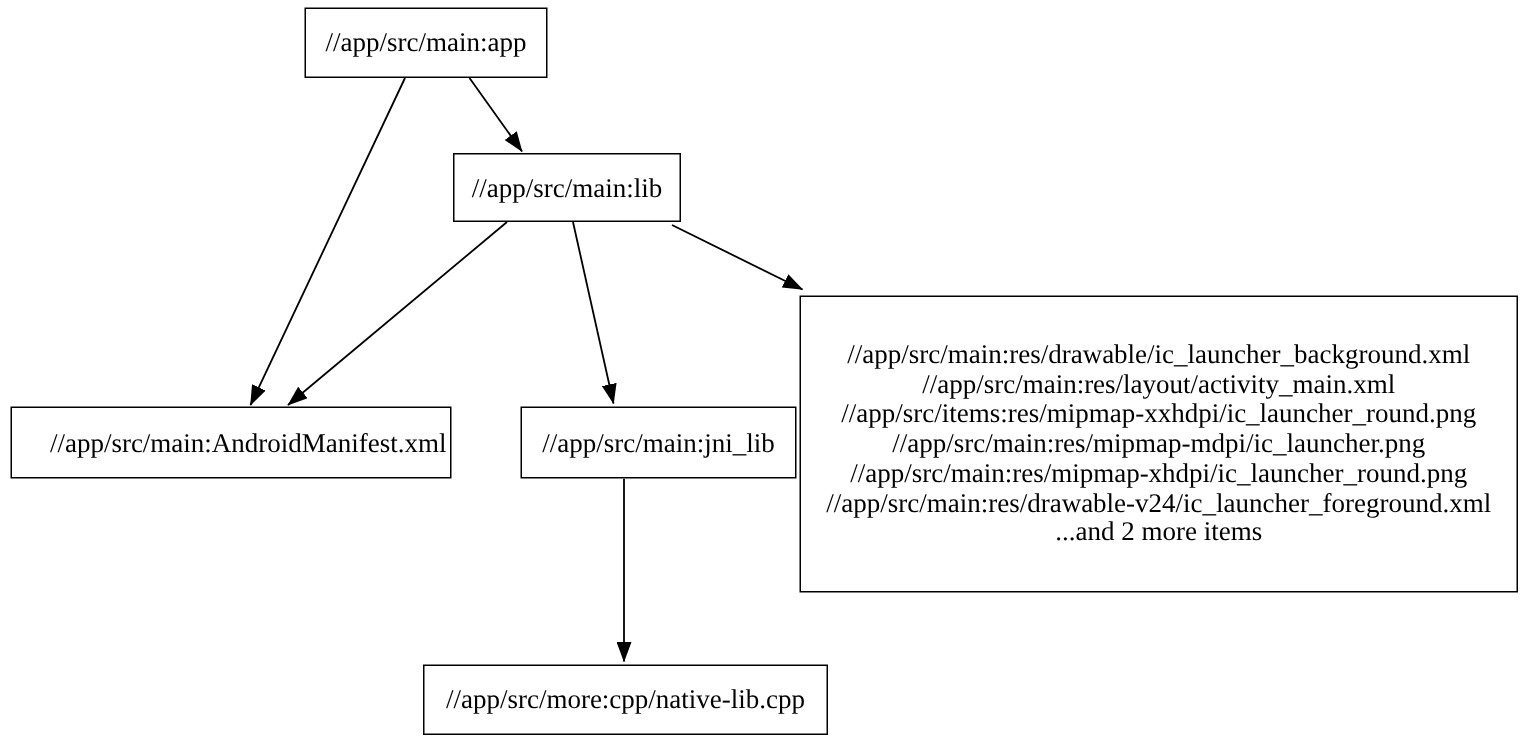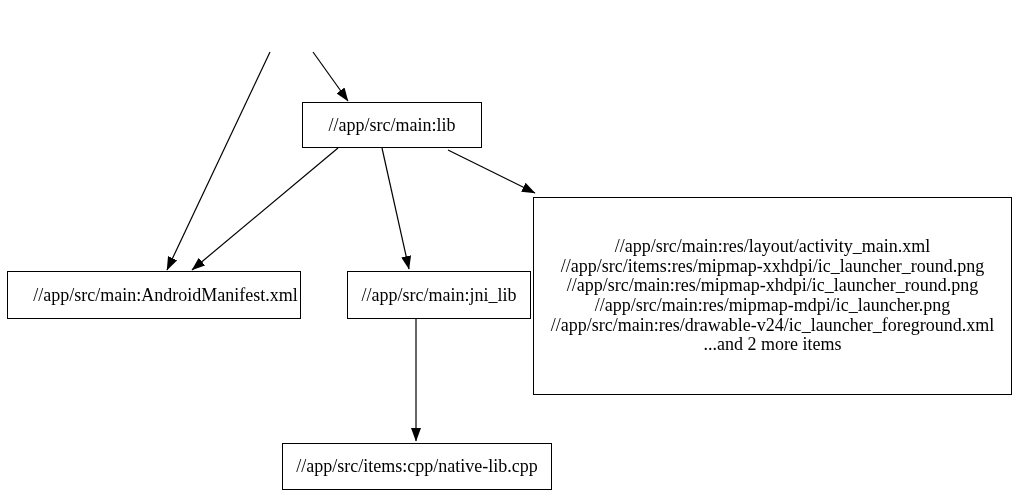--- a/index.html
+++ b/index.html
@@ -39,21 +39,21 @@
     flex-direction: column;
     justify-content: center;
     line-height: 19.7px;
     font-size: 18px;
   }
   .node.multiline div {
     white-space: nowrap;
   }
   
   .node-app       { left: 203px; top: 5px;   width: 162px; height: 47px; }
-  .node-lib       { left: 302px; top: 102px; width: 180px; height: 46px; }
+  .node-lib       { left: 302px; top: 102px; width: 152px; height: 46px; }
   .node-manifest  { left: 7px;   top: 271px; width: 294px; height: 48px; padding-left: 23px; }
   .node-jni       { left: 323px; top: 271px; width: 184px; height: 48px; margin-left: 24px; }
   .node-resources { left: 533px; top: 197px; width: 479px; height: 198px; }
   .node-cpp       { left: 282px; top: 443px; width: 270px; height: 47px; }
 </style>
 </head>
 <body>
 
 <div class="graph-canvas">
 
@@ -64,39 +64,43 @@
       </marker>
     </defs>
     <line x1="270" y1="52" x2="167" y2="270" stroke="#000000" stroke-width="1.2" marker-end="url(#arrow)"></line>
     <line x1="313" y1="52" x2="348" y2="101" stroke="#000000" stroke-width="1.2" marker-end="url(#arrow)"></line>
     <line x1="338" y1="148" x2="192" y2="270" stroke="#000000" stroke-width="1.2" marker-end="url(#arrow)"></line>
     <line x1="382" y1="148" x2="409" y2="269" stroke="#000000" stroke-width="1.2" marker-end="url(#arrow)"></line>
     <line x1="448" y1="150" x2="535" y2="193" stroke="#000000" stroke-width="1.2" marker-end="url(#arrow)"></line>
     <line x1="416" y1="319" x2="416" y2="441" stroke="#000000" stroke-width="1.2" marker-end="url(#arrow)"></line>
   </svg>
 
+  <div class="node node-app">
+    <span>//app/src/main:app</span>
+  </div>
 
   <div class="node node-lib">
     <span>//app/src/main:lib</span>
   </div>
 
   <div class="node node-manifest">
     <span>//app/src/main:AndroidManifest.xml</span>
   </div>
 
   <div class="node node-jni">
     <span>//app/src/main:jni_lib</span>
   </div>
 
   <div class="node multiline node-resources">
+    <div>//app/src/main:res/drawable/ic_launcher_background.xml</div>
     <div>//app/src/main:res/layout/activity_main.xml</div>
     <div>//app/src/items:res/mipmap-xxhdpi/ic_launcher_round.png</div>
+    <div>//app/src/main:res/mipmap-mdpi/ic_launcher.png</div>
     <div>//app/src/main:res/mipmap-xhdpi/ic_launcher_round.png</div>
-    <div>//app/src/main:res/mipmap-mdpi/ic_launcher.png</div>
     <div>//app/src/main:res/drawable-v24/ic_launcher_foreground.xml</div>
     <div>...and 2 more items</div>
   </div>
 
   <div class="node node-cpp">
-    <span>//app/src/items:cpp/native-lib.cpp</span>
+    <span>//app/src/more:cpp/native-lib.cpp</span>
   </div>
 
 </div>
 
 </body></html>

